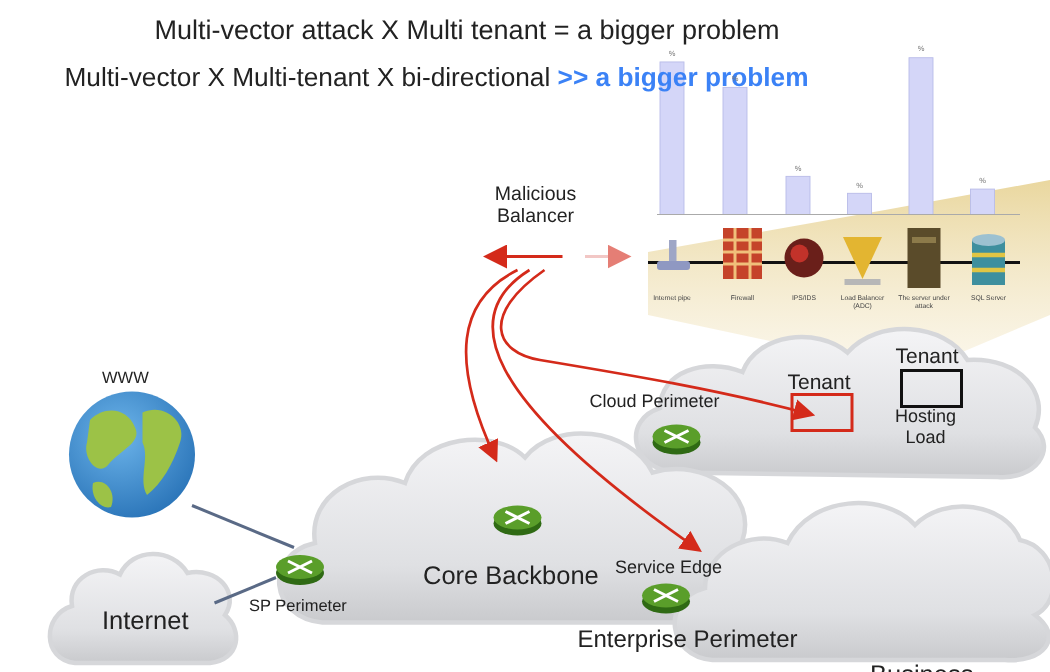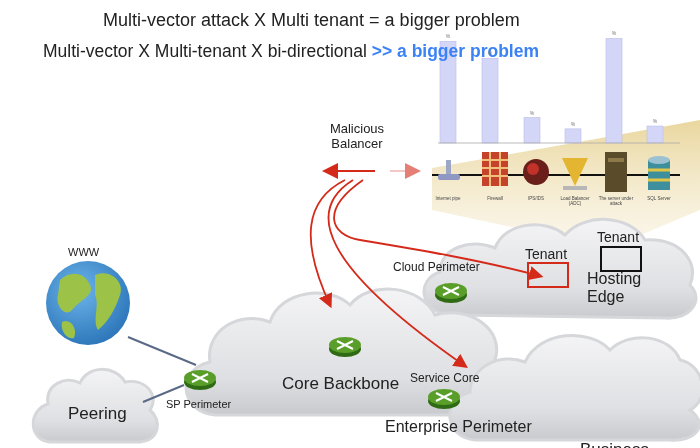--- a/index.html
+++ b/index.html
@@ -151,25 +151,25 @@
 <div id="barlabels">
     <div class="tiny" style="left: 428px; top: 33.3px;">%</div>
     <div class="tiny" style="left: 470px; top: 50.25px;">%</div>
     <div class="tiny" style="left: 512px; top: 109.575px;">%</div>
     <div class="tiny" style="left: 553px; top: 120.875px;">%</div>
     <div class="tiny" style="left: 594px; top: 30.475px;">%</div>
     <div class="tiny" style="left: 635px; top: 118.05px;">%</div>
   </div>
 
 <div class="lbl" style="left:68px;top:246px;font-size:11px;">WWW</div>
-<div class="lbl" style="left:68px;top:404px;font-size:17px;">Peering</div>
+<div class="lbl" style="left:68px;top:404px;font-size:17px;">Internet</div>
 <div class="lbl" style="left:166px;top:398px;font-size:11px;">SP  Perimeter</div>
 <div class="lbl" style="left:282px;top:374px;font-size:17px;text-align:center;">Core Backbone</div>
 <div class="lbl" style="left:393px;top:260px;font-size:12px;">Cloud Perimeter</div>
 <div class="lbl" style="left:525px;top:246px;font-size:14px;">Tenant</div>
 <div class="lbl" style="left:597px;top:229px;font-size:14px;">Tenant</div>
-<div class="lbl" style="left:587px;top:270px;font-size:16px;text-align:left;width:60px;">
+<div class="lbl" style="left:587px;top:270px;font-size:12px;text-align:center;width:60px;">
   <div>Hosting</div>
-  <div>Edge</div>
+  <div>Load</div>
 </div>
-<div class="lbl" style="left:410px;top:371px;font-size:12px;">Service Core</div>
+<div class="lbl" style="left:410px;top:371px;font-size:12px;">Service Edge</div>
 <div class="lbl" style="left:385px;top:418px;font-size:16px;">Enterprise Perimeter</div>
 <div class="lbl" style="left:580px;top:411px;font-size:17px;margin-top:29px;">Business</div>
 
 </body></html>

